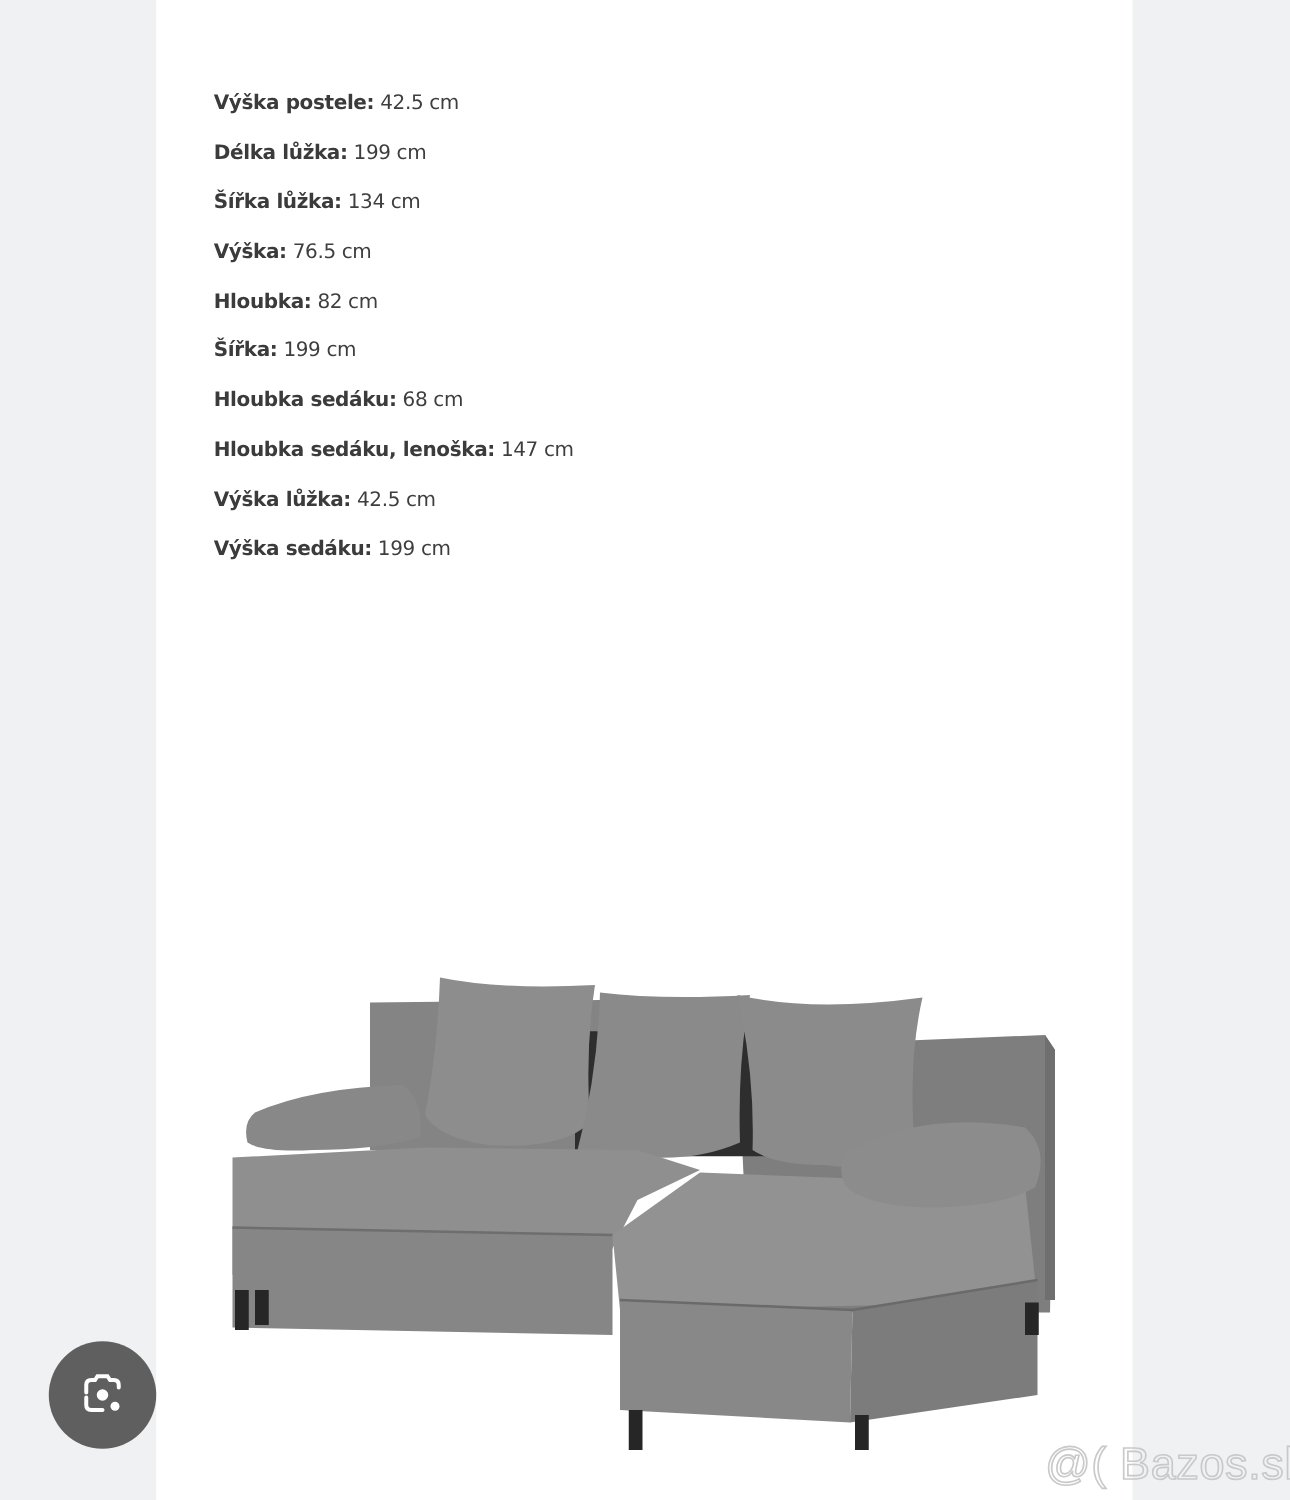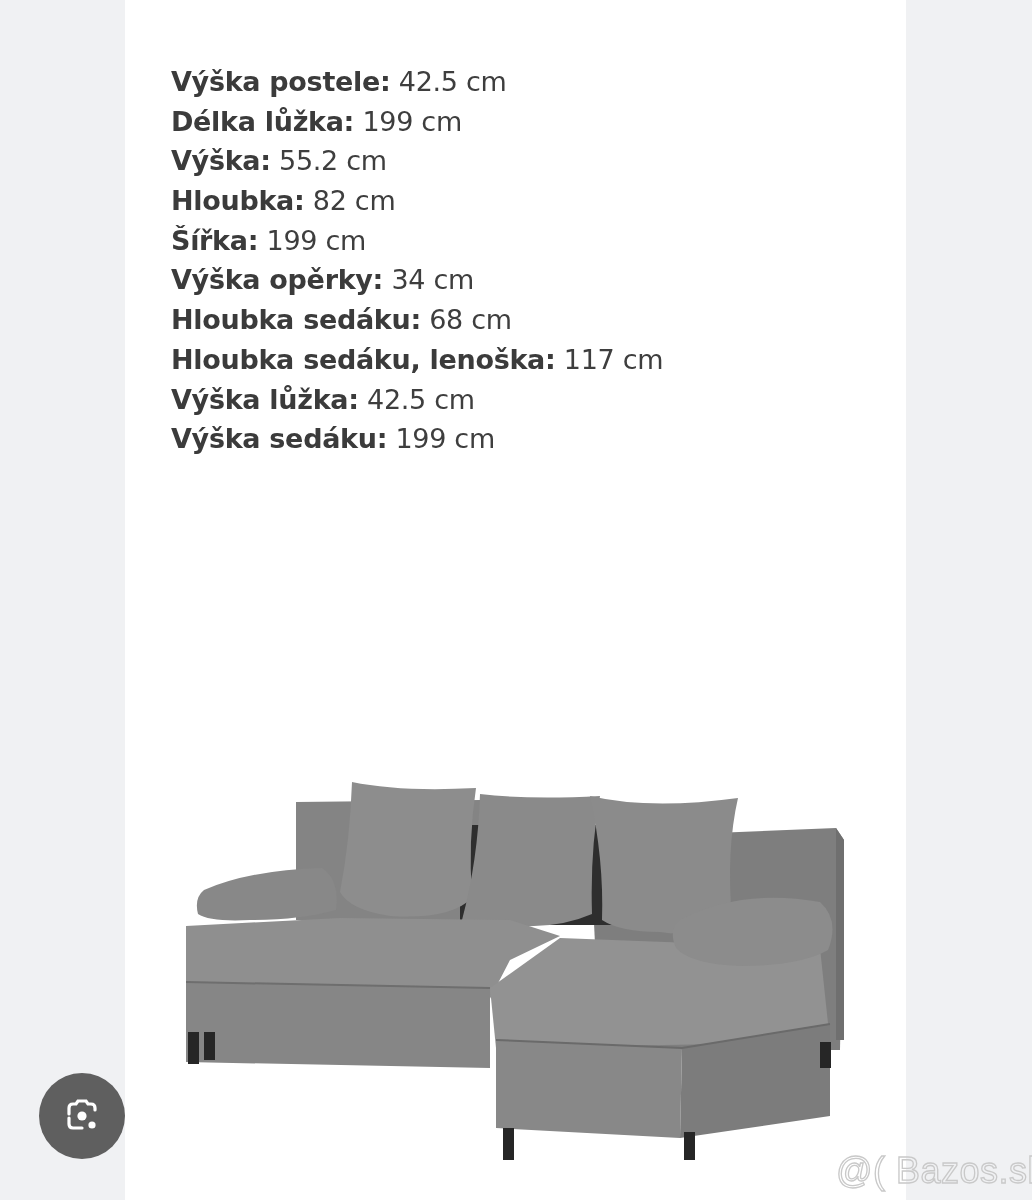--- a/index.html
+++ b/index.html
@@ -11,21 +11,21 @@
   .side-left { position: absolute; left: 0; top: 0; width: 125px; height: 1200px; background: #f0f1f3; }
   .side-right { position: absolute; left: 906px; top: 0; width: 126px; height: 1200px; background: #f0f1f3; }
   .center {
     position: absolute; left: 125px; top: 0; width: 781px; height: 1200px; background: #ffffff;
   }
   .specs {
     position: absolute; left: 171px; top: 62px; margin: 0; padding: 0; list-style: none;
     font-family: "DejaVu Sans", sans-serif;
   }
   .spec-row {
-    height: 39.7px; line-height: 39.7px; font-size: 27px; color: #3a3a3a; white-space: nowrap;
+    height: 39.7px; line-height: 39.7px; font-size: 16px; color: #3a3a3a; white-space: nowrap;
     letter-spacing: -0.3px;
   }
   .spec-label { font-weight: bold; color: #3b3b3b; }
   .spec-value { font-weight: normal; color: #3e3e3e; }
   .sofa { position: absolute; left: 180px; top: 770px; width: 680px; height: 390px; }
   .lens-button {
     position: absolute; left: 39px; top: 1073px; width: 86px; height: 86px; border-radius: 50%;
     background: #5f5f5f; cursor: pointer; display: flex; align-items: center; justify-content: center;
   }
   .watermark {
@@ -38,26 +38,26 @@
 <body>
 
 <div class="side-left"></div>
 <div class="side-right"></div>
 
 <div class="center"></div>
 
 <ul class="specs">
   <li class="spec-row"><span class="spec-label">Výška postele:</span> <span class="spec-value">42.5 cm</span></li>
   <li class="spec-row"><span class="spec-label">Délka lůžka:</span> <span class="spec-value">199 cm</span></li>
-  <li class="spec-row"><span class="spec-label">Výška:</span> <span class="spec-value">55.2 cm</span></li>
+  <li class="spec-row"><span class="spec-label">Šířka lůžka:</span> <span class="spec-value">134 cm</span></li>
+  <li class="spec-row"><span class="spec-label">Výška:</span> <span class="spec-value">76.5 cm</span></li>
   <li class="spec-row"><span class="spec-label">Hloubka:</span> <span class="spec-value">82 cm</span></li>
   <li class="spec-row"><span class="spec-label">Šířka:</span> <span class="spec-value">199 cm</span></li>
-  <li class="spec-row"><span class="spec-label">Výška opěrky:</span> <span class="spec-value">34 cm</span></li>
   <li class="spec-row"><span class="spec-label">Hloubka sedáku:</span> <span class="spec-value">68 cm</span></li>
-  <li class="spec-row"><span class="spec-label">Hloubka sedáku, lenoška:</span> <span class="spec-value">117 cm</span></li>
+  <li class="spec-row"><span class="spec-label">Hloubka sedáku, lenoška:</span> <span class="spec-value">147 cm</span></li>
   <li class="spec-row"><span class="spec-label">Výška lůžka:</span> <span class="spec-value">42.5 cm</span></li>
   <li class="spec-row"><span class="spec-label">Výška sedáku:</span> <span class="spec-value">199 cm</span></li>
 </ul>
 
 <svg class="sofa" viewBox="0 0 680 390" xmlns="http://www.w3.org/2000/svg">
 
   <path d="M116 32 L300 30 L300 150 L116 150 Z" fill="#848484"></path>
   <path d="M410 68 L656 58 L664 70 L660 280 L420 280 Z" fill="#7e7e7e"></path>
   <path d="M656 58 L664 70 L664 270 L656 270 Z" fill="#6f6f6f"></path>
 

